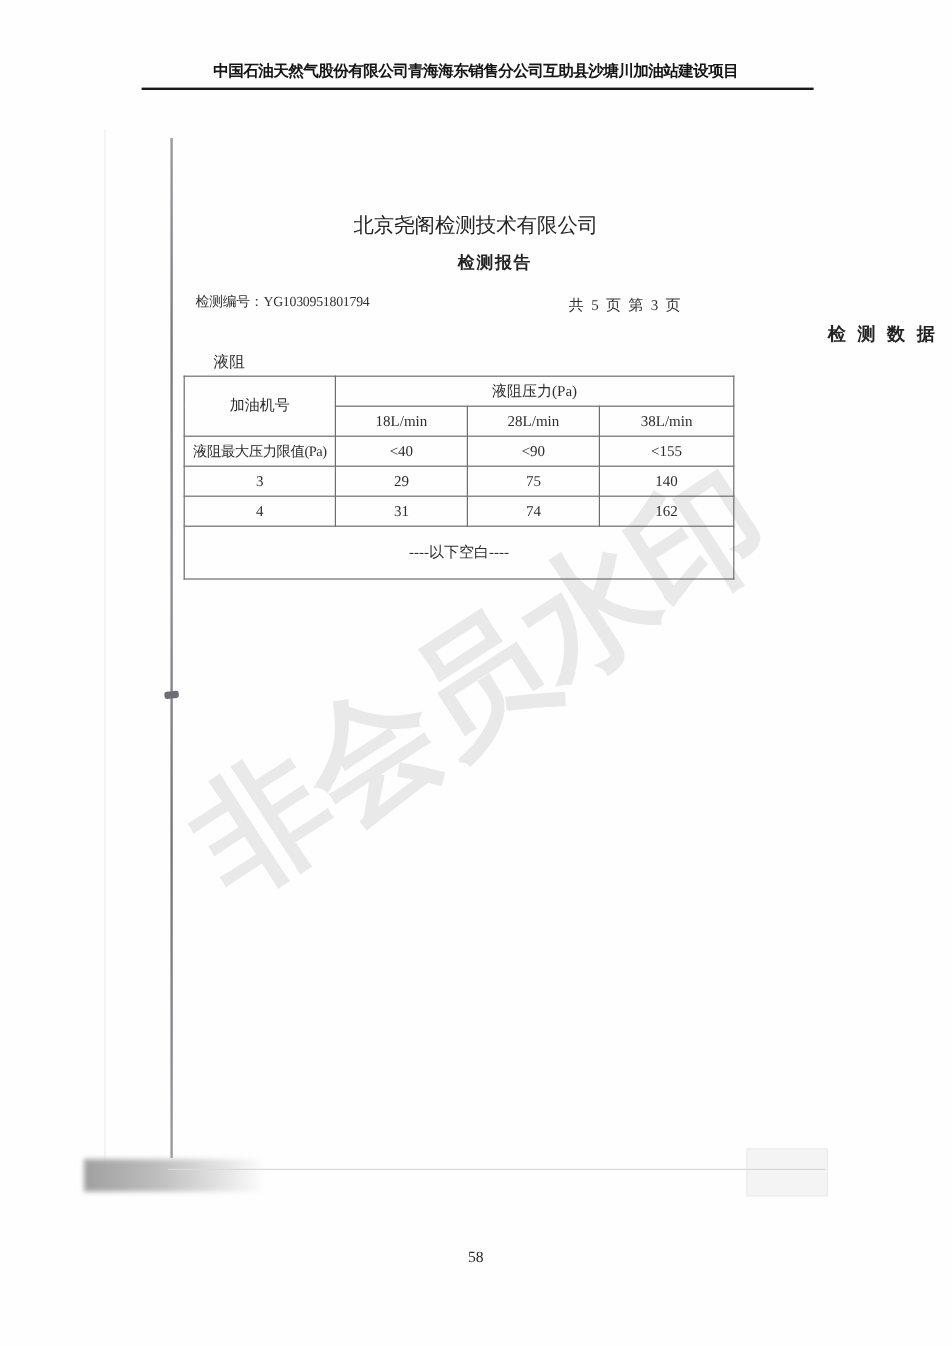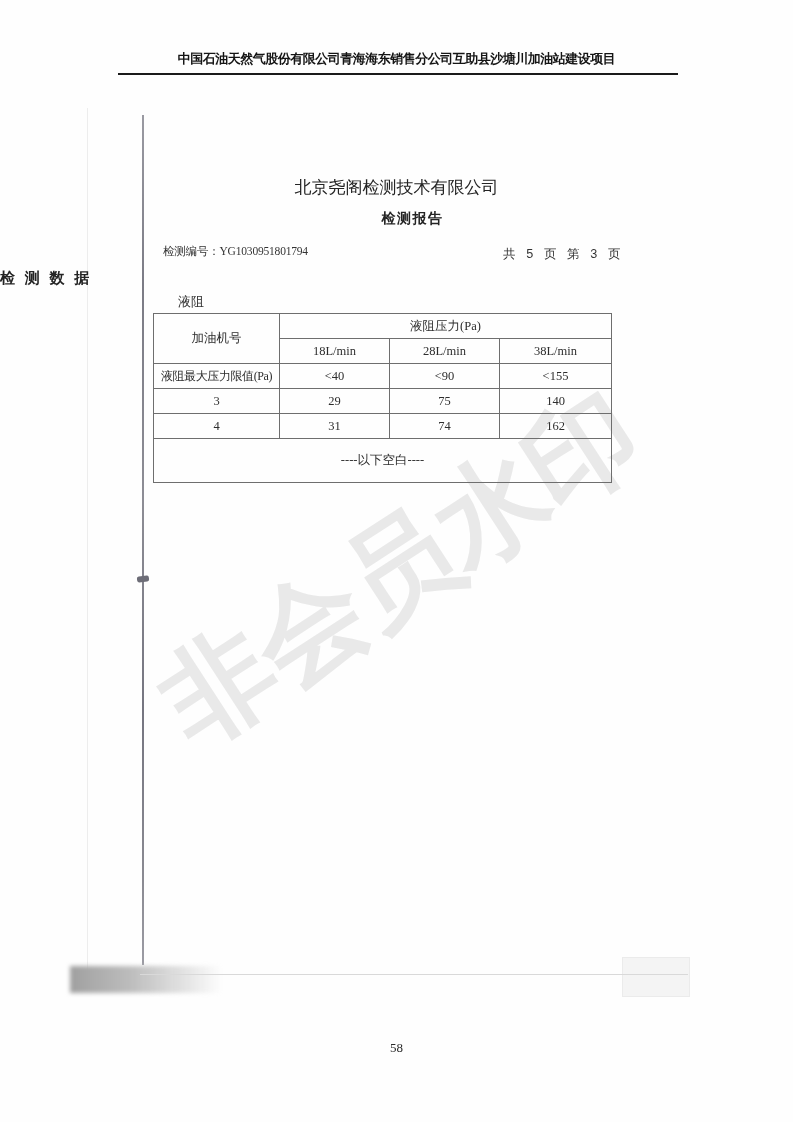--- a/index.html
+++ b/index.html
@@ -104,30 +104,29 @@
   }
   .report-no {
     position: absolute;
     top: 244px; left: 163px;
     font-size: 11.5px;
     letter-spacing: -0.2px;
     color: #333;
   }
   .pagination {
     position: absolute;
-    top: 246px; left: 503px;
+    top: 246px; left: 474px;
     font-size: 12.5px;
     letter-spacing: 1.5px;
     color: #333;
-    font-family: Liberation Mono, monospace;
   }
   .section-title {
     position: absolute;
-    top: 269px; left: 0; width: 770px;
-    text-align: left;
+    top: 269px; left: 12px; width: 770px;
+    text-align: right;
     font-weight: bold;
     font-size: 15px;
     letter-spacing: 3px;
     color: #242424;
   }
   .table-label {
     position: absolute;
     top: 293px; left: 178px;
     font-size: 13px;
     color: #2f2f2f;

